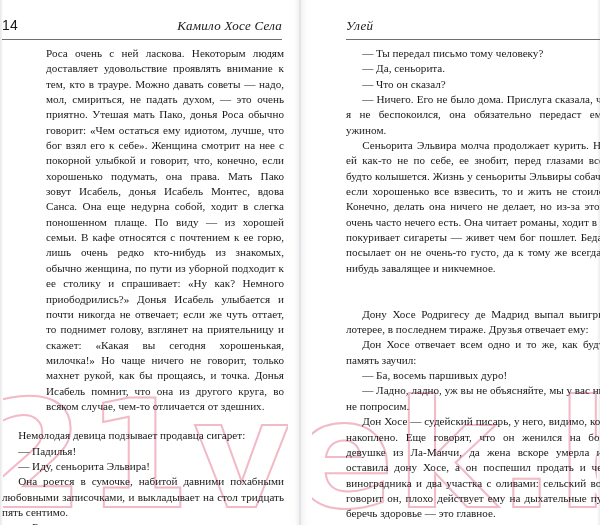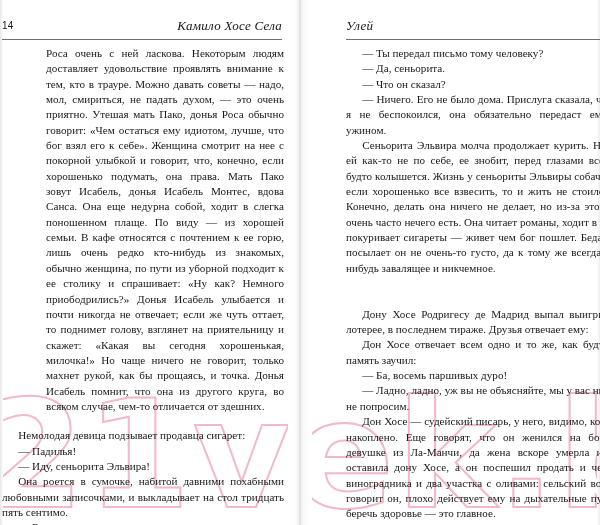--- a/index.html
+++ b/index.html
@@ -88,21 +88,21 @@
     padding-bottom: 3px;
     font-size: 11.5px;
     color: #161616;
     line-height: 13px;
   }
   .left  .runhead { left: 2px;  right: 16px; }
   .right .runhead { left: 16px; right: 4px;  }
 
   .runhead .folio {
     font-family: "Liberation Sans", sans-serif;
-    font-size: 10px;
+    font-size: 14px;
     letter-spacing: 0.2px;
   }
   .runhead .title {
     font-style: italic;
     font-size: 13px;
     letter-spacing: 0.25px;
   }
 
   
   .column {

